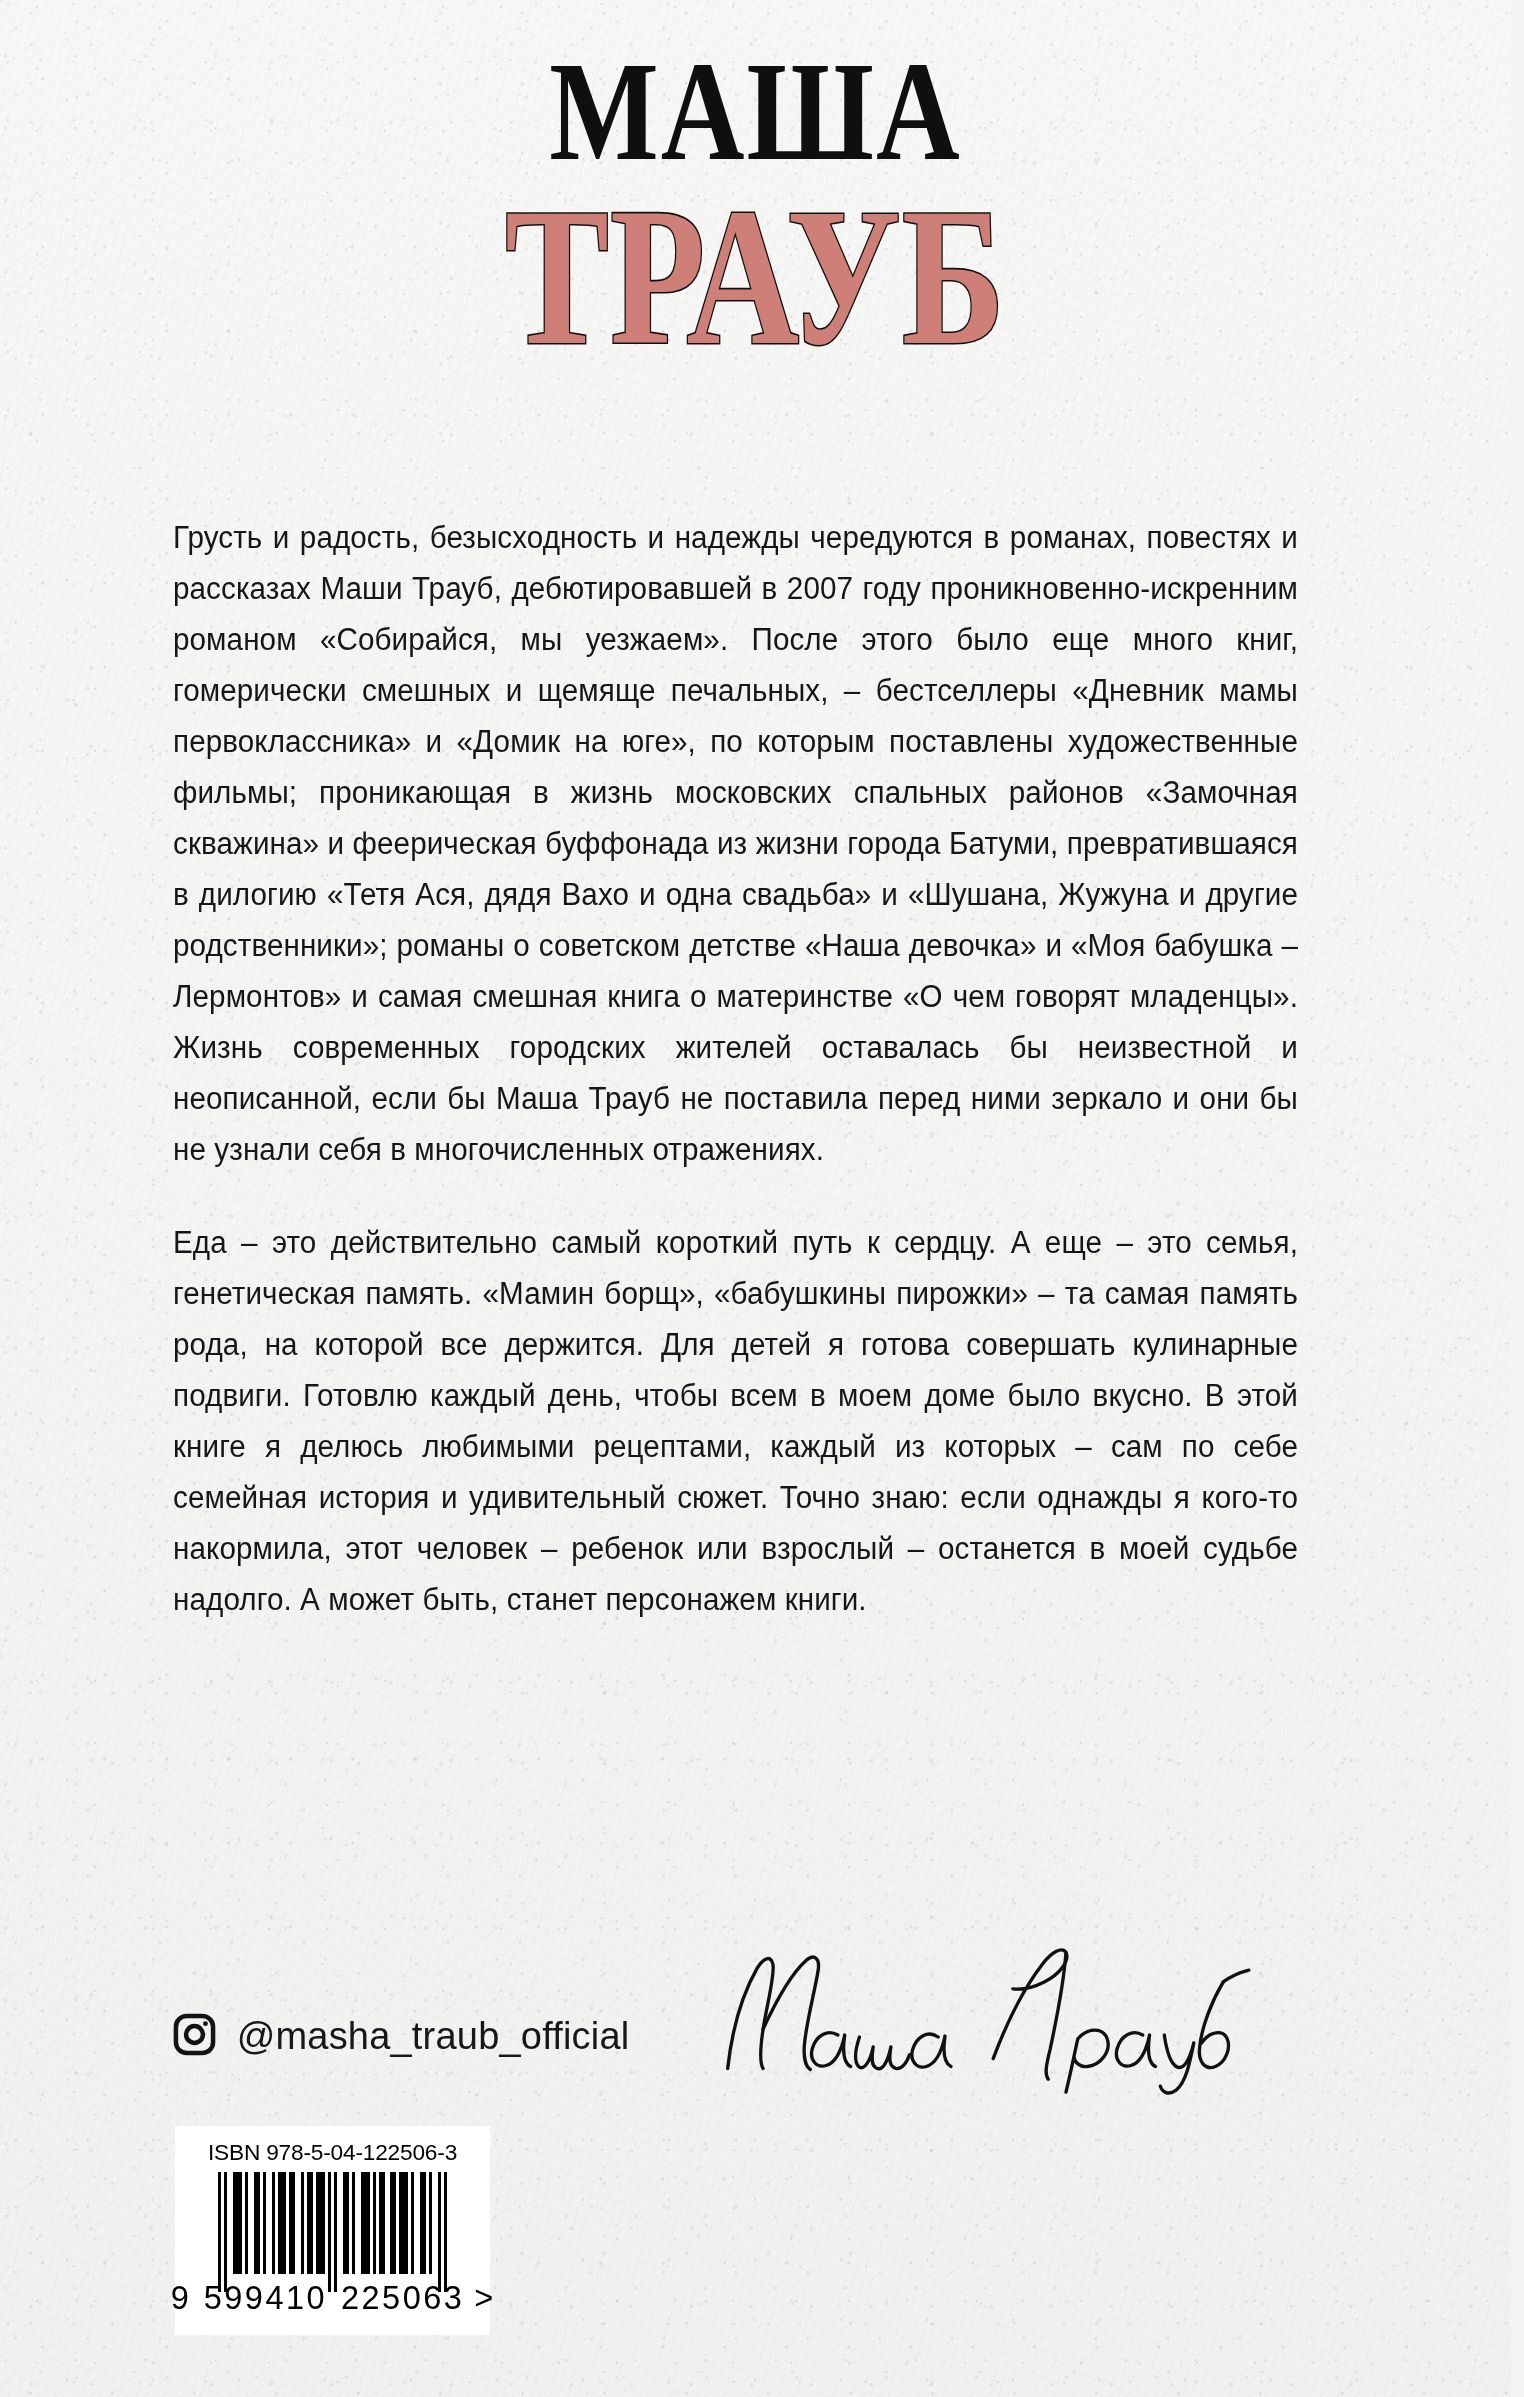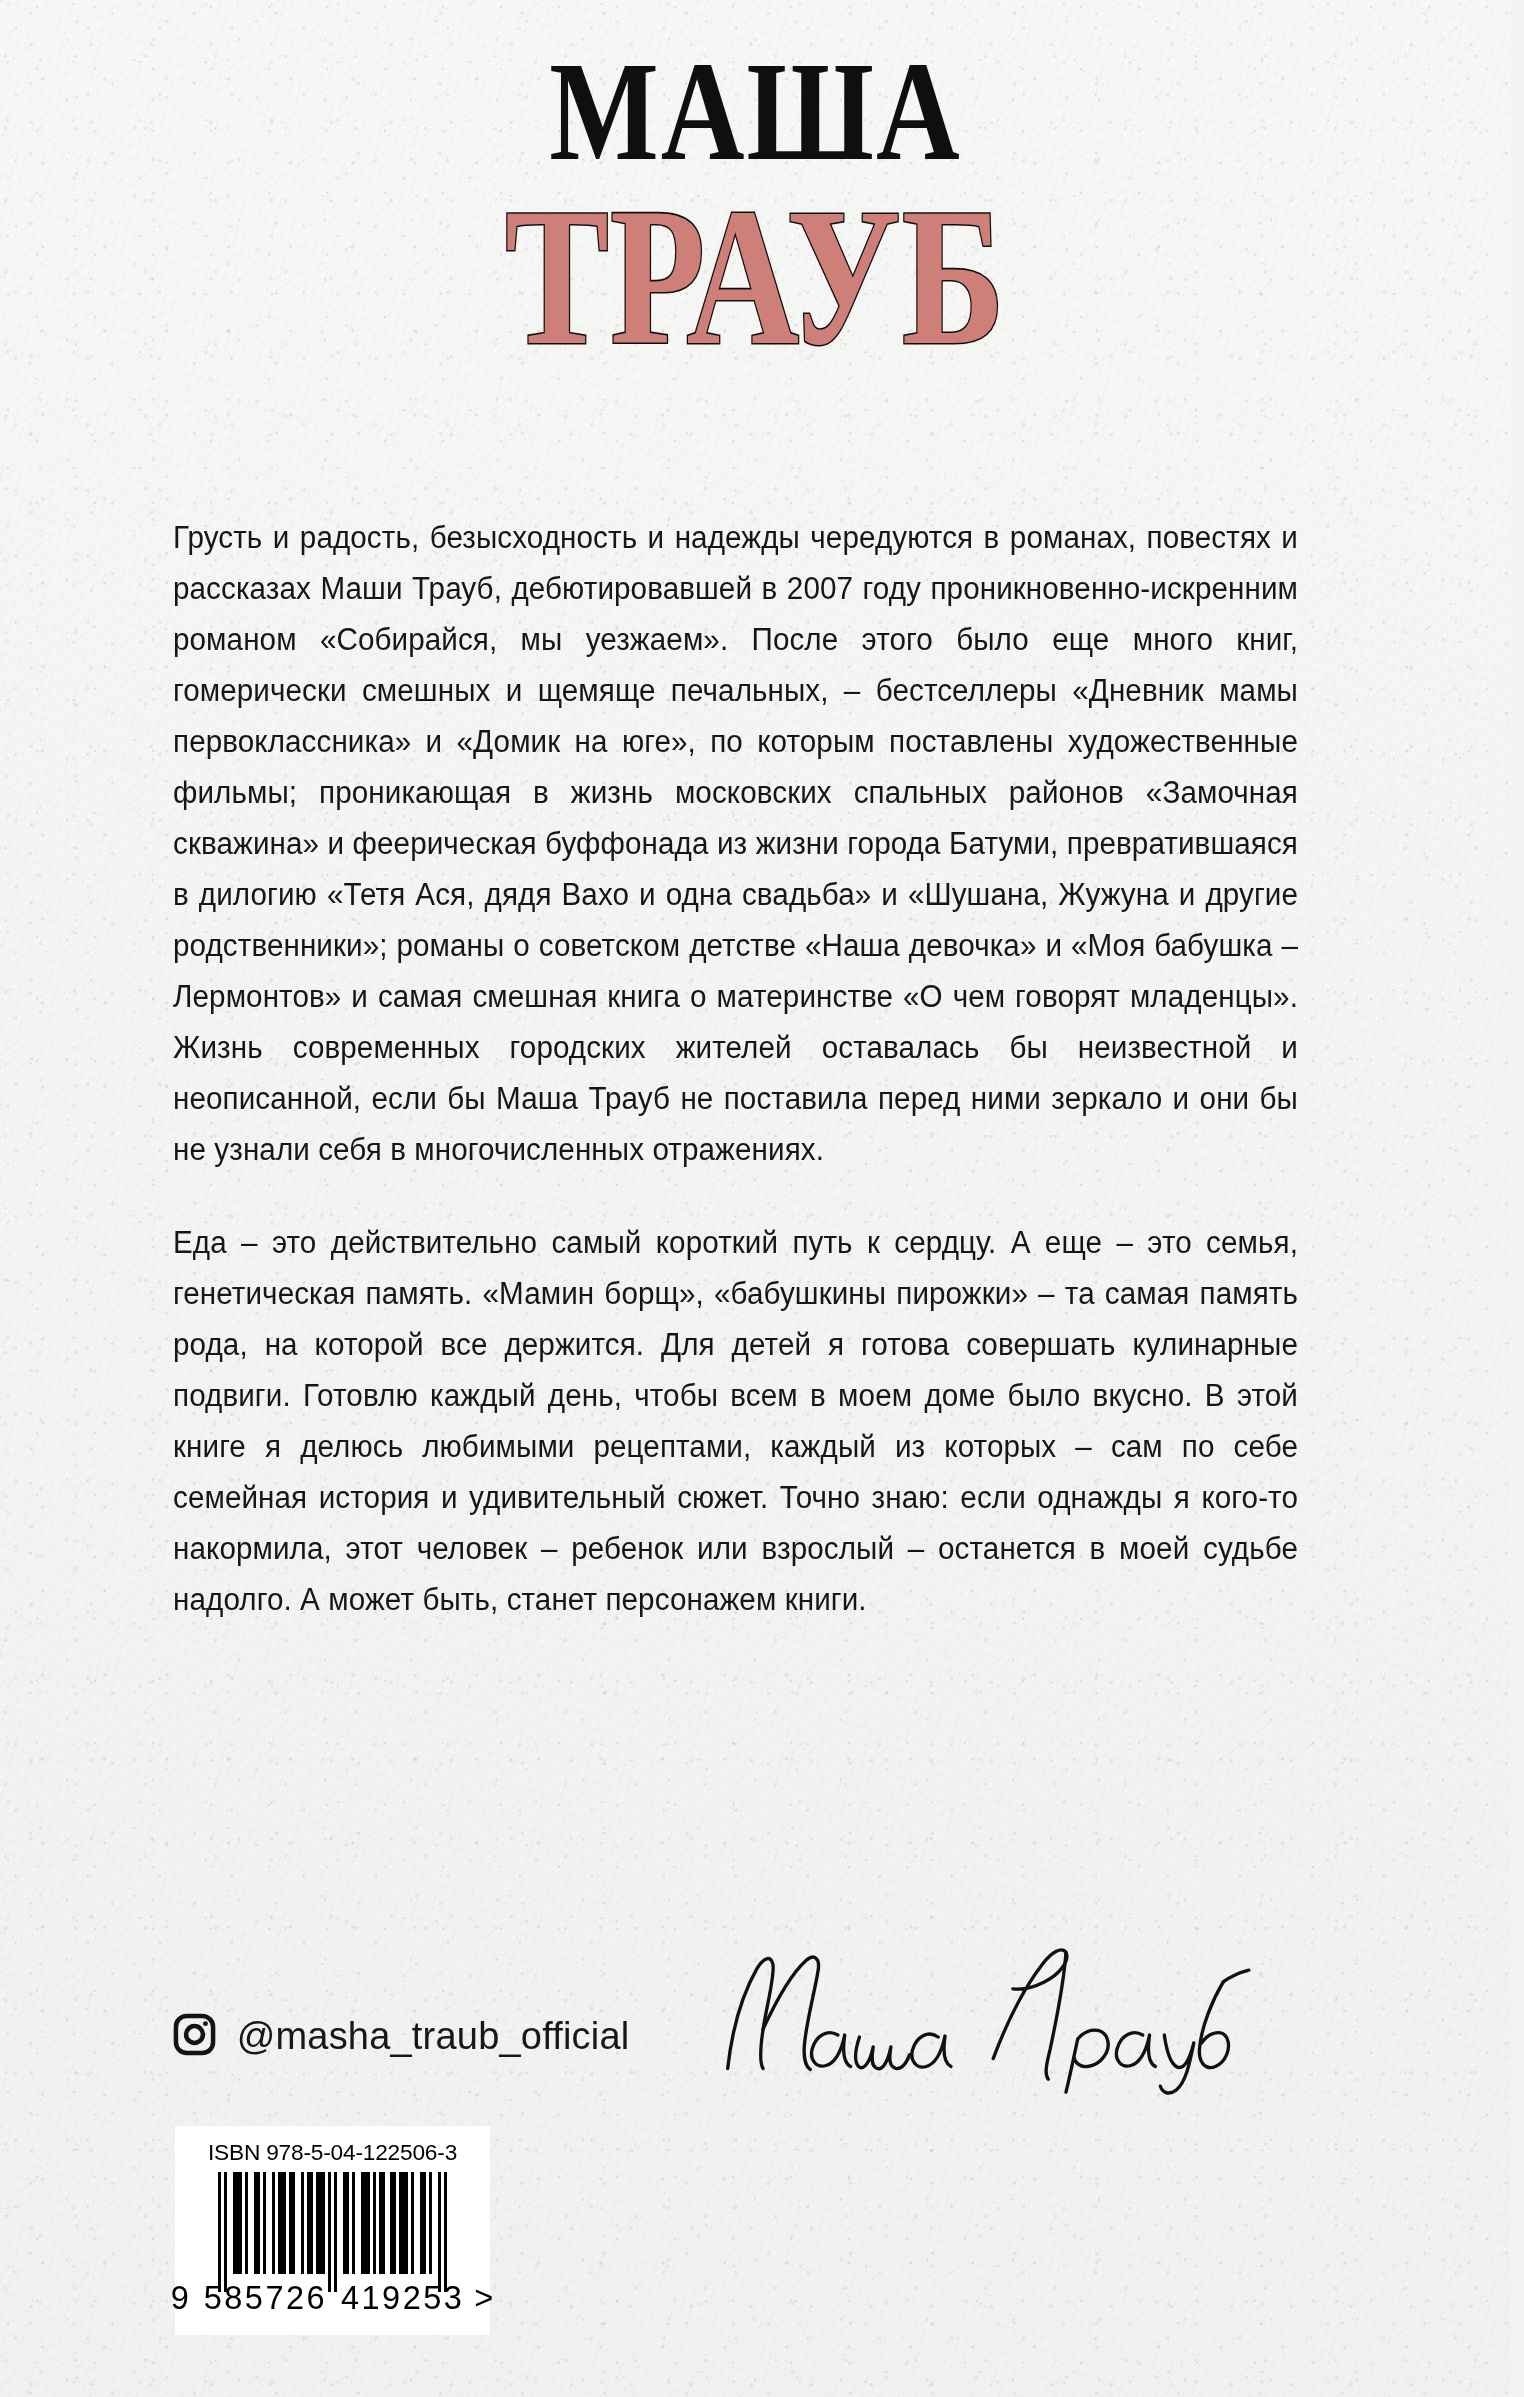--- a/index.html
+++ b/index.html
@@ -308,20 +308,20 @@
         <i style="width:3px;background:transparent"></i>
       <i style="width:3px"></i>
       <i style="width:5.9px;background:transparent"></i>
       <i class="tall" style="width:3px"></i>
         <i style="width:3px;background:transparent"></i>
       <i class="tall" style="width:3px"></i>
     </div>
 
     <div class="barcode-digits">
       <span class="lead">9</span>
-      <span class="grp">585726</span>
-      <span class="grp" style="margin-left:13.8px">419253</span>
+      <span class="grp">599410</span>
+      <span class="grp" style="margin-left:13.8px">225063</span>
       <span class="tail">&gt;</span>
     </div>
   </div>
 
 </div>
 
 
 </body></html>

